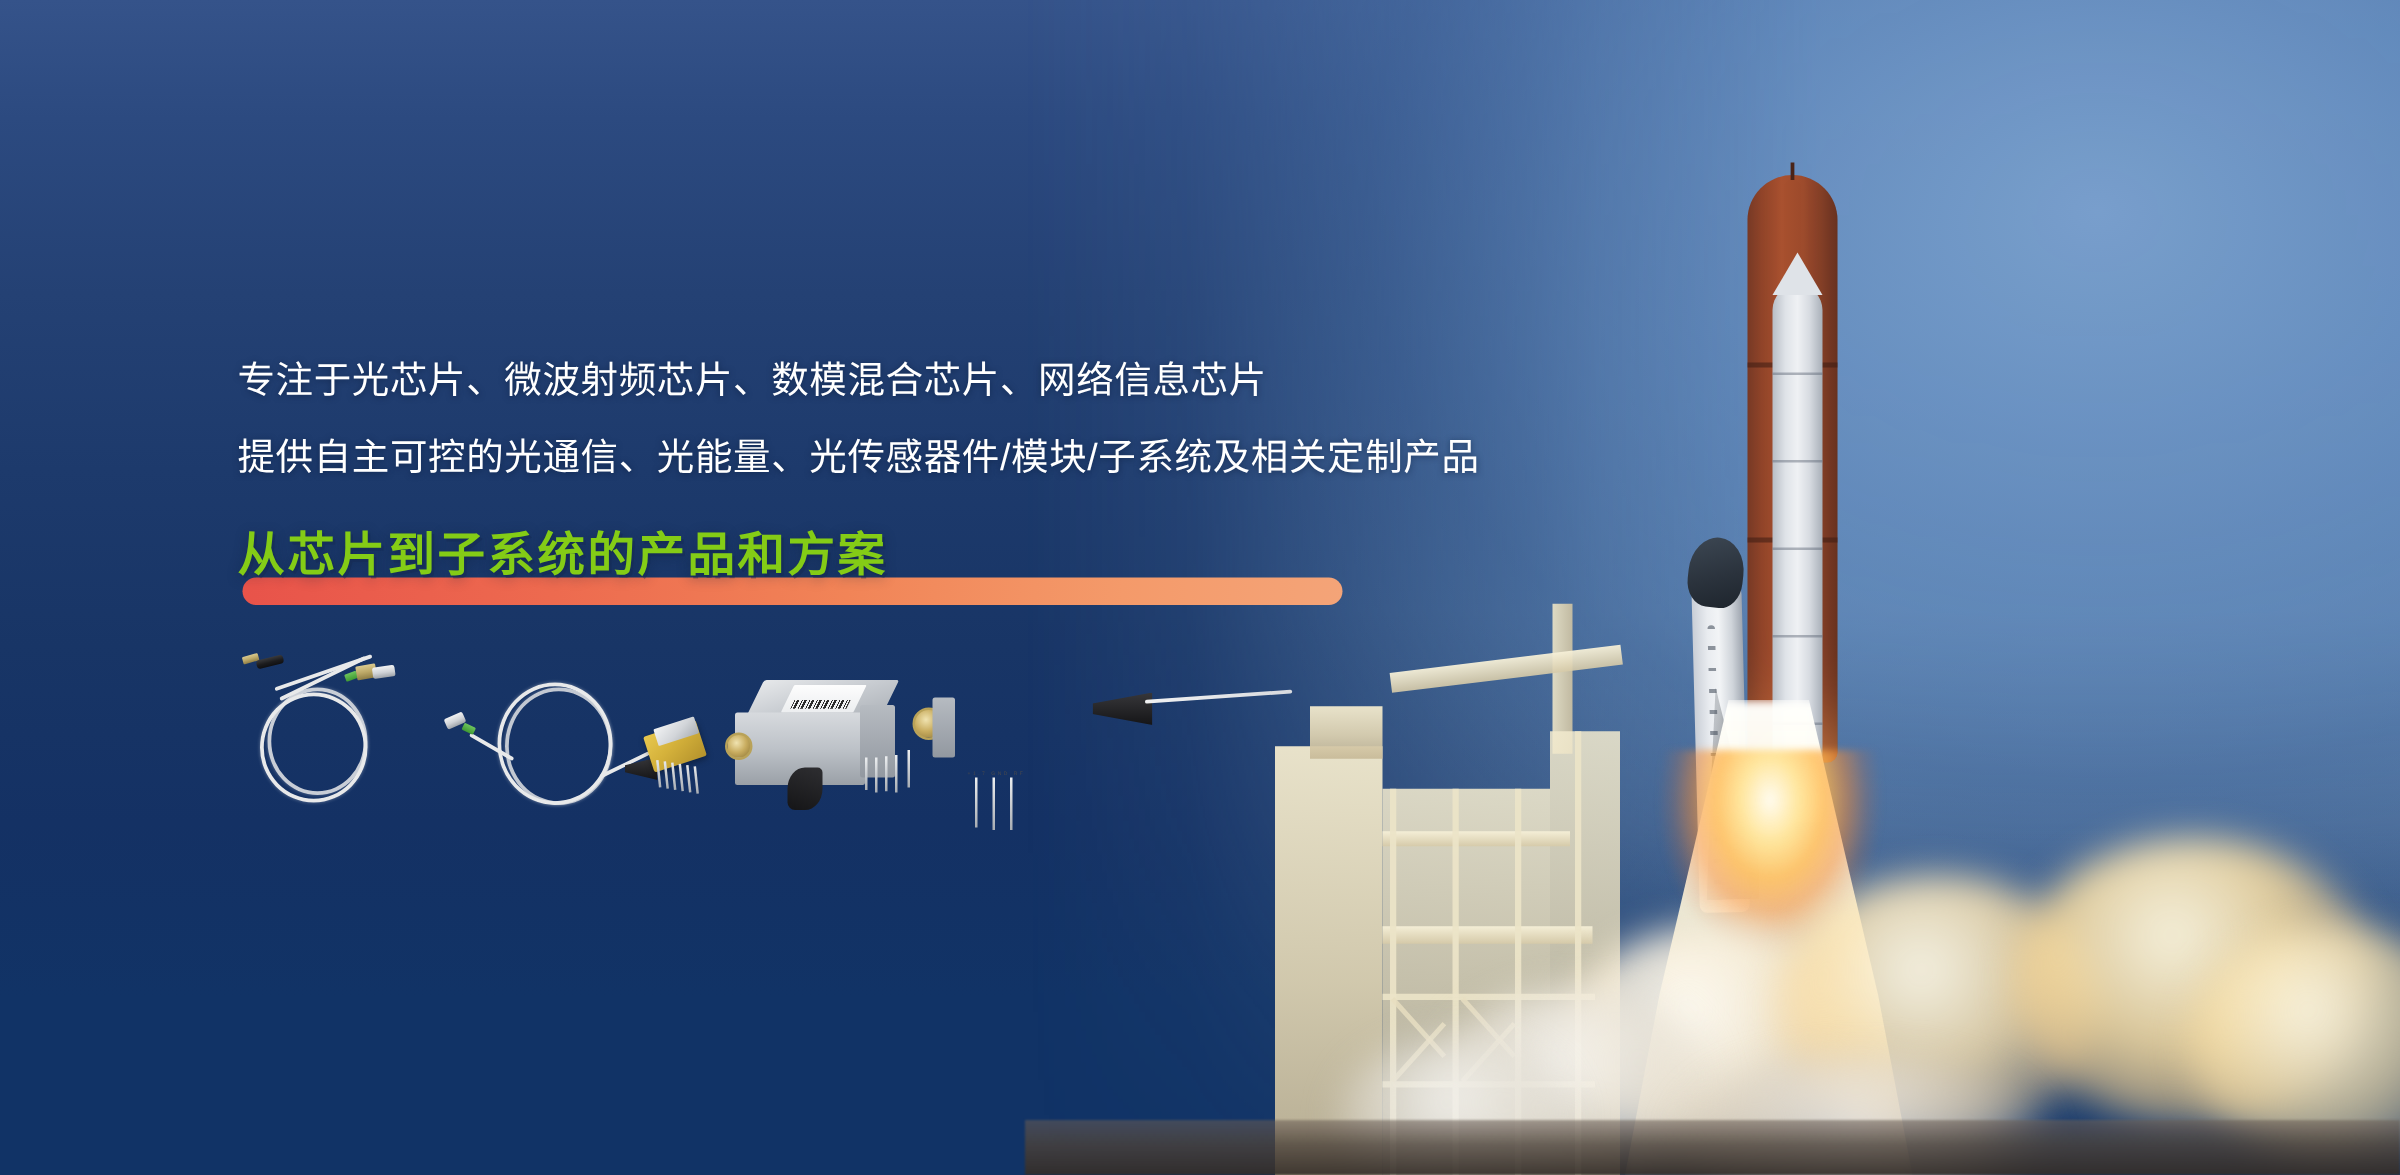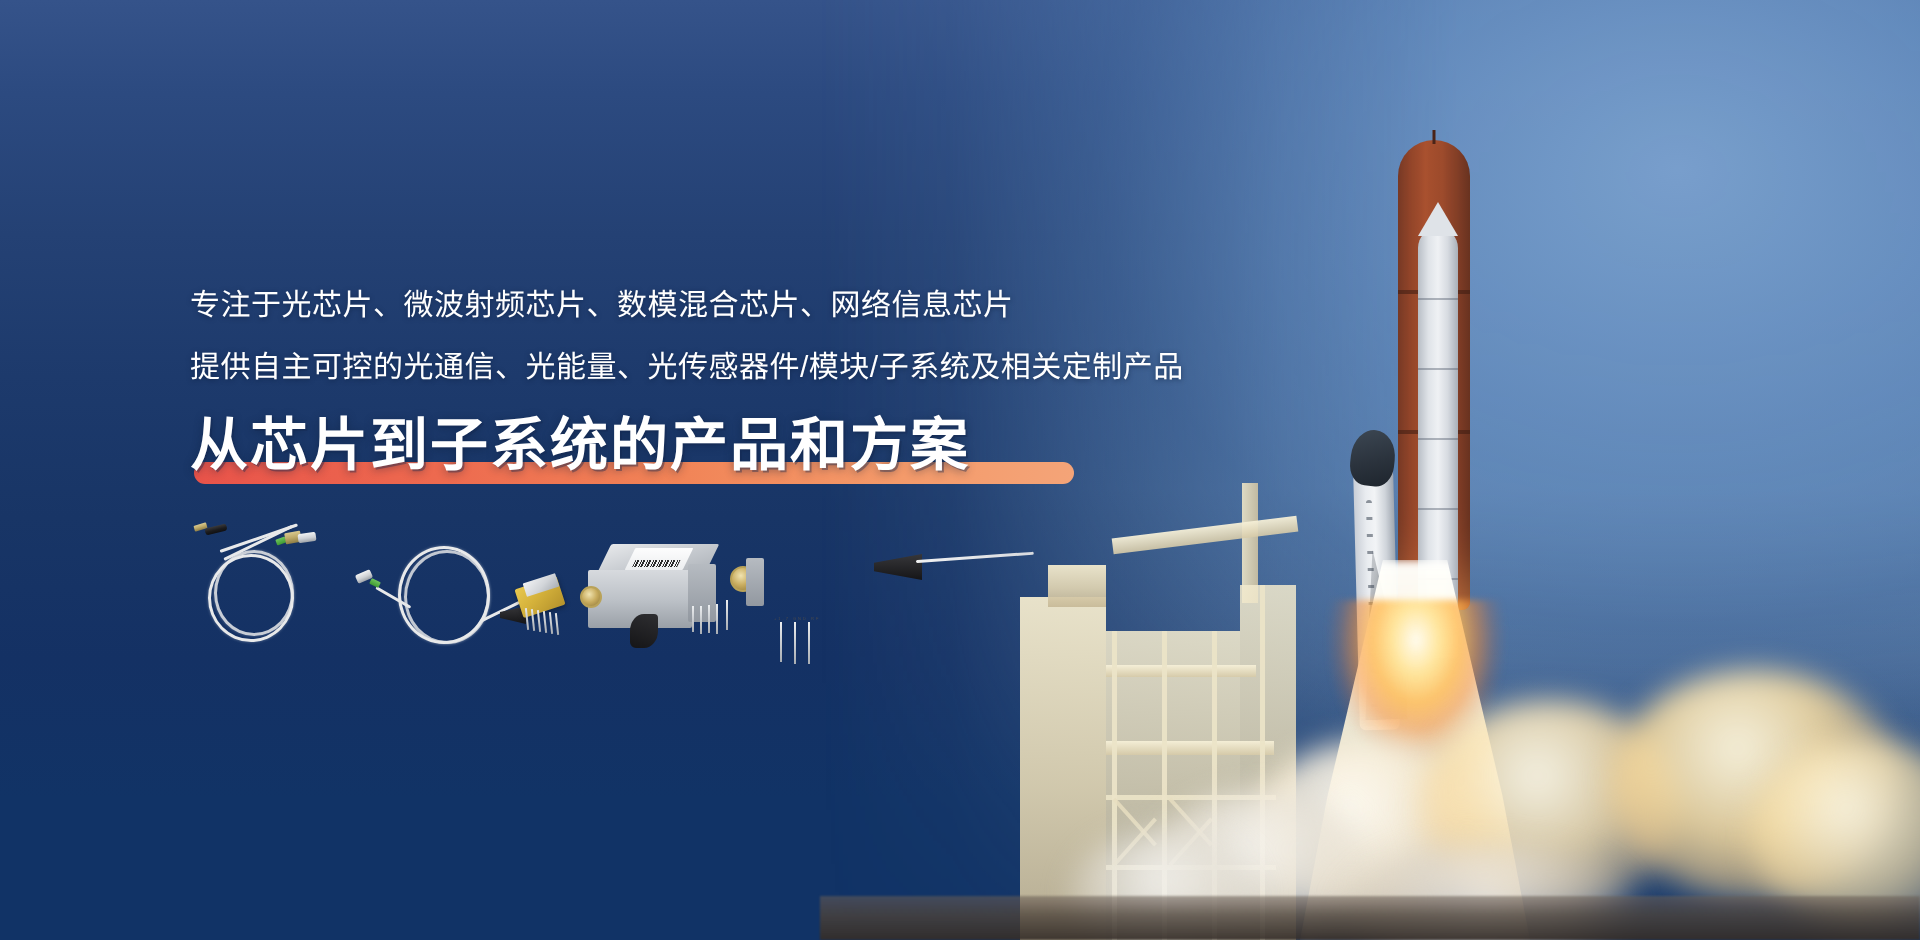--- a/index.html
+++ b/index.html
@@ -322,22 +322,22 @@
     left: 4px;
     top: 54px;
     width: 880px;
     height: 22px;
     border-radius: 11px;
     background: linear-gradient(90deg,
        #e8534a 0%, #ed6a4f 28%, #f18457 55%, #f49a6a 80%, #f4a478 100%);
   }
   .headline {
     position: relative;
-    color: #ffffff;
-    font-size: 58px;
+    color: #84cc16;
+    font-size: 38px;
     font-weight: bold;
     line-height: 74px;
     letter-spacing: 2px;
     white-space: nowrap;
     text-shadow:
        2px 2px 0 rgba(20,40,80,0.38),
        0 2px 10px rgba(10,28,58,0.45);
   }
 
   

